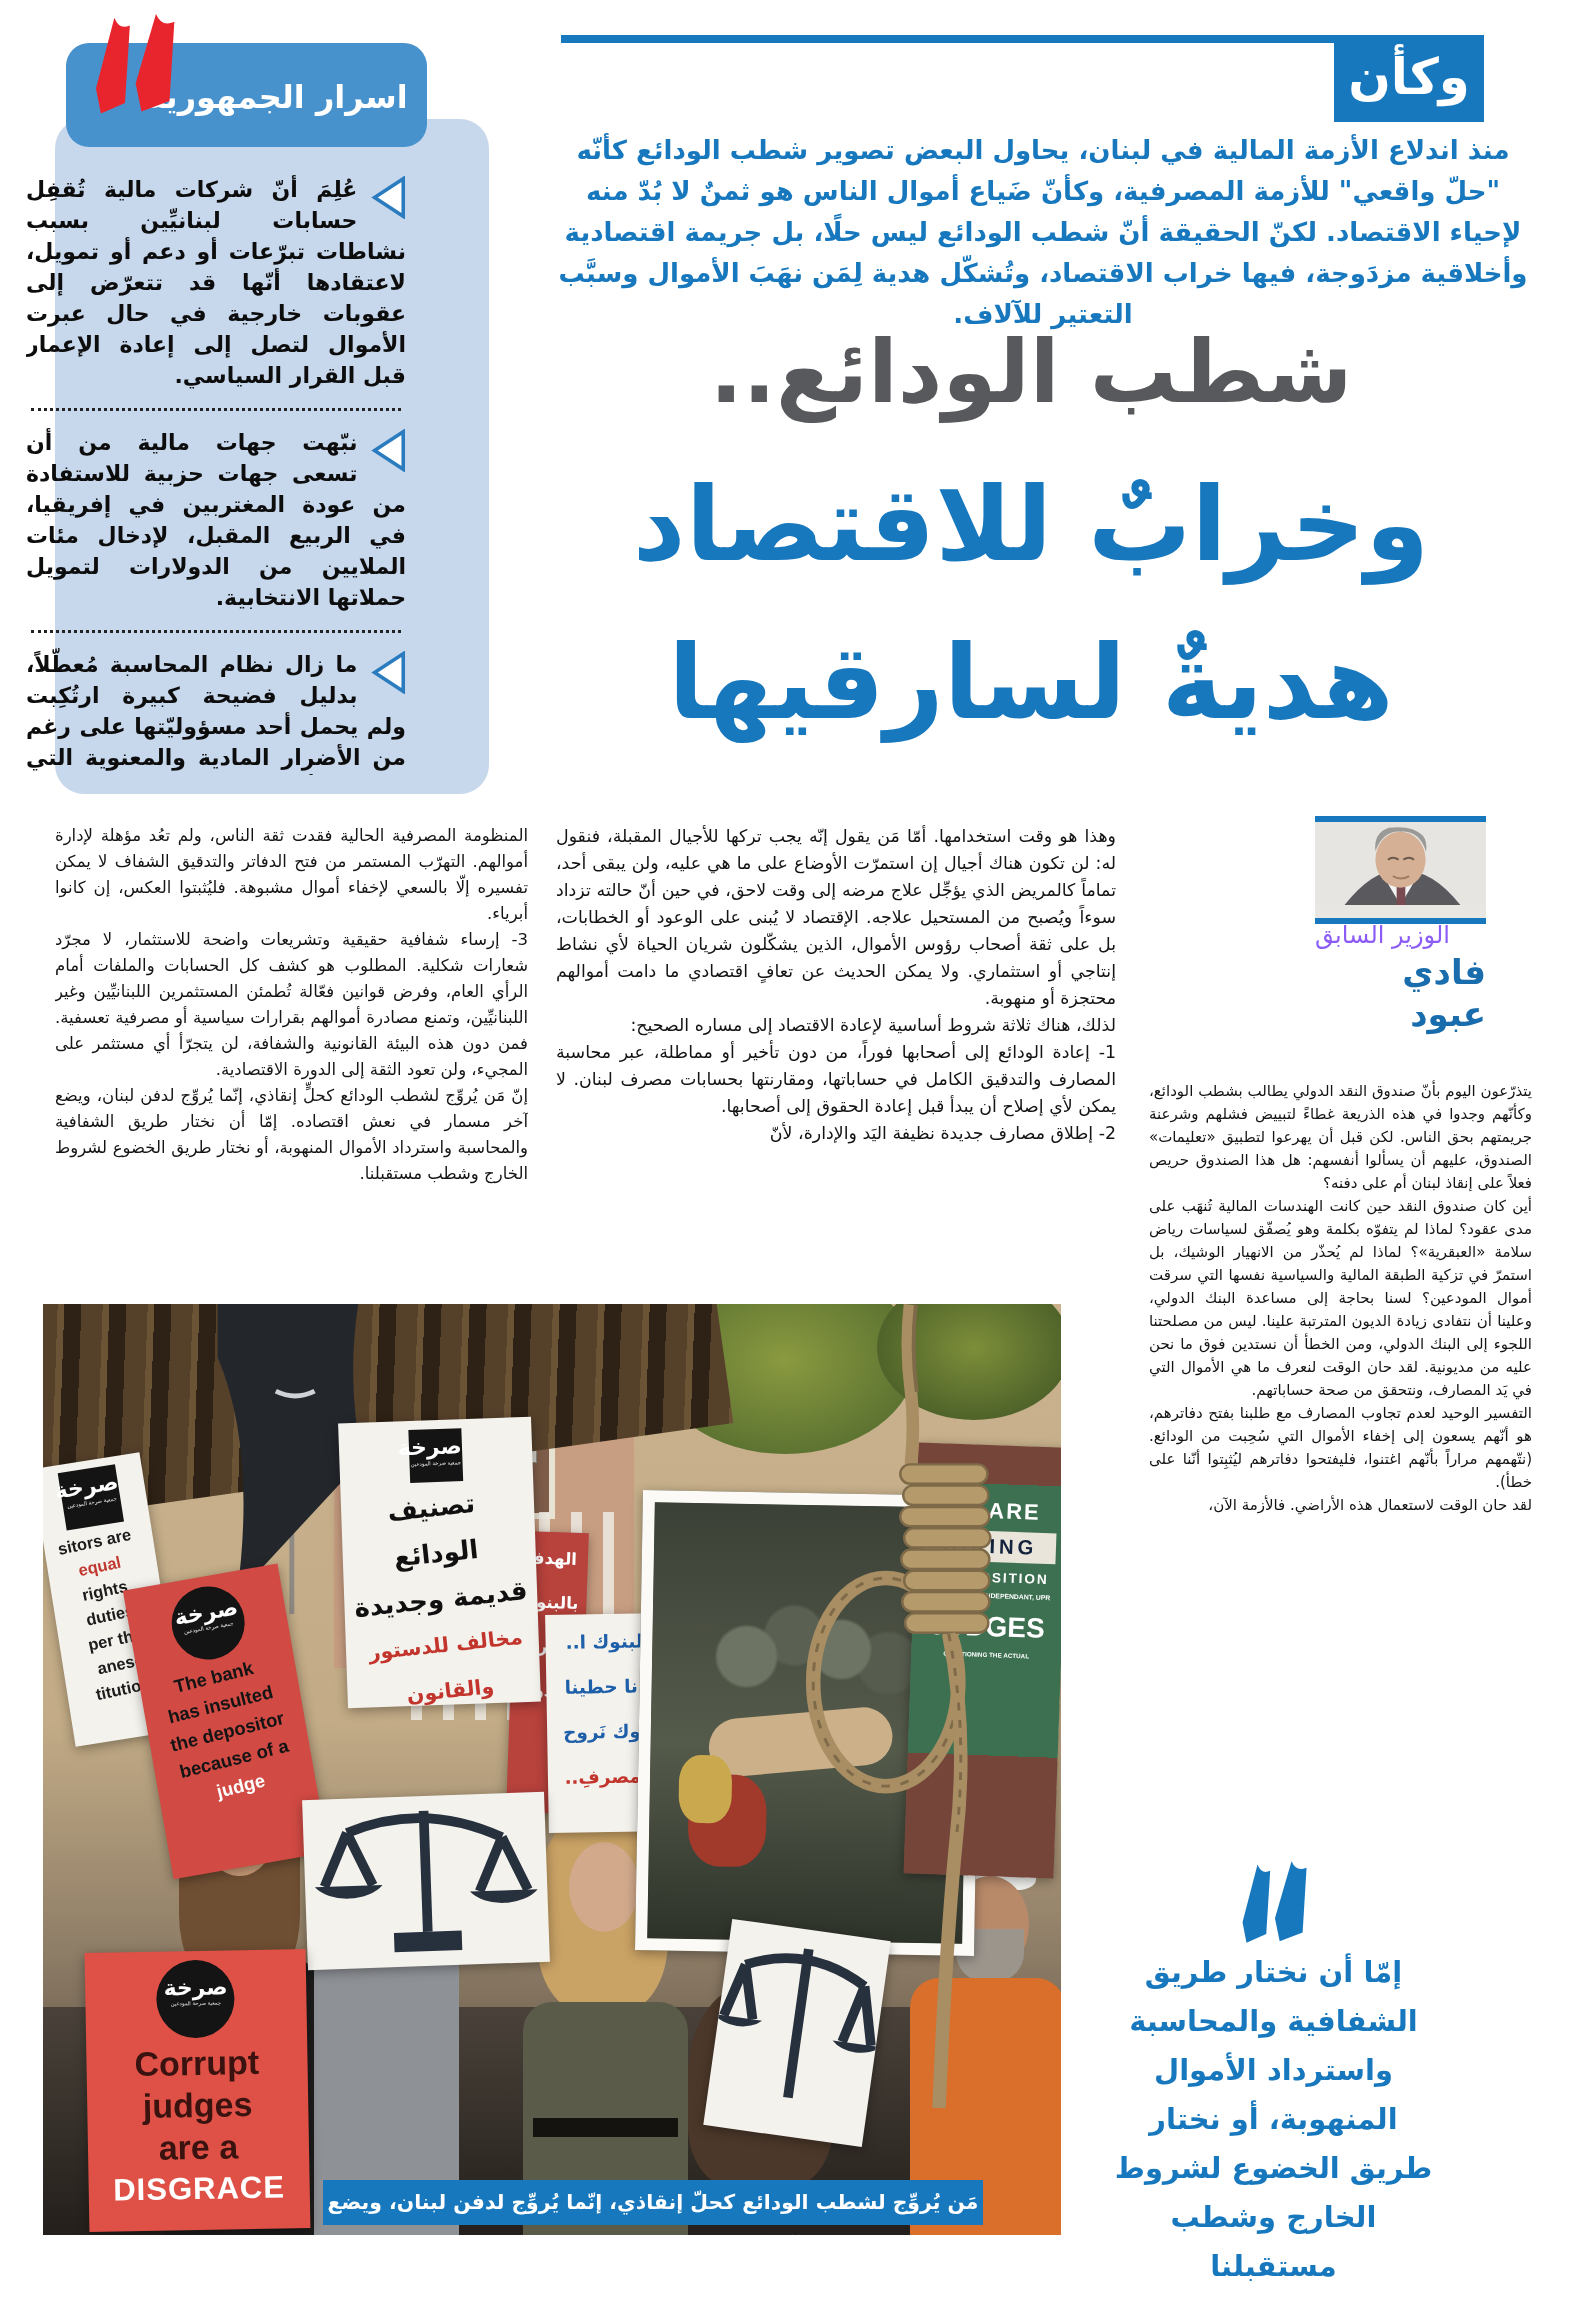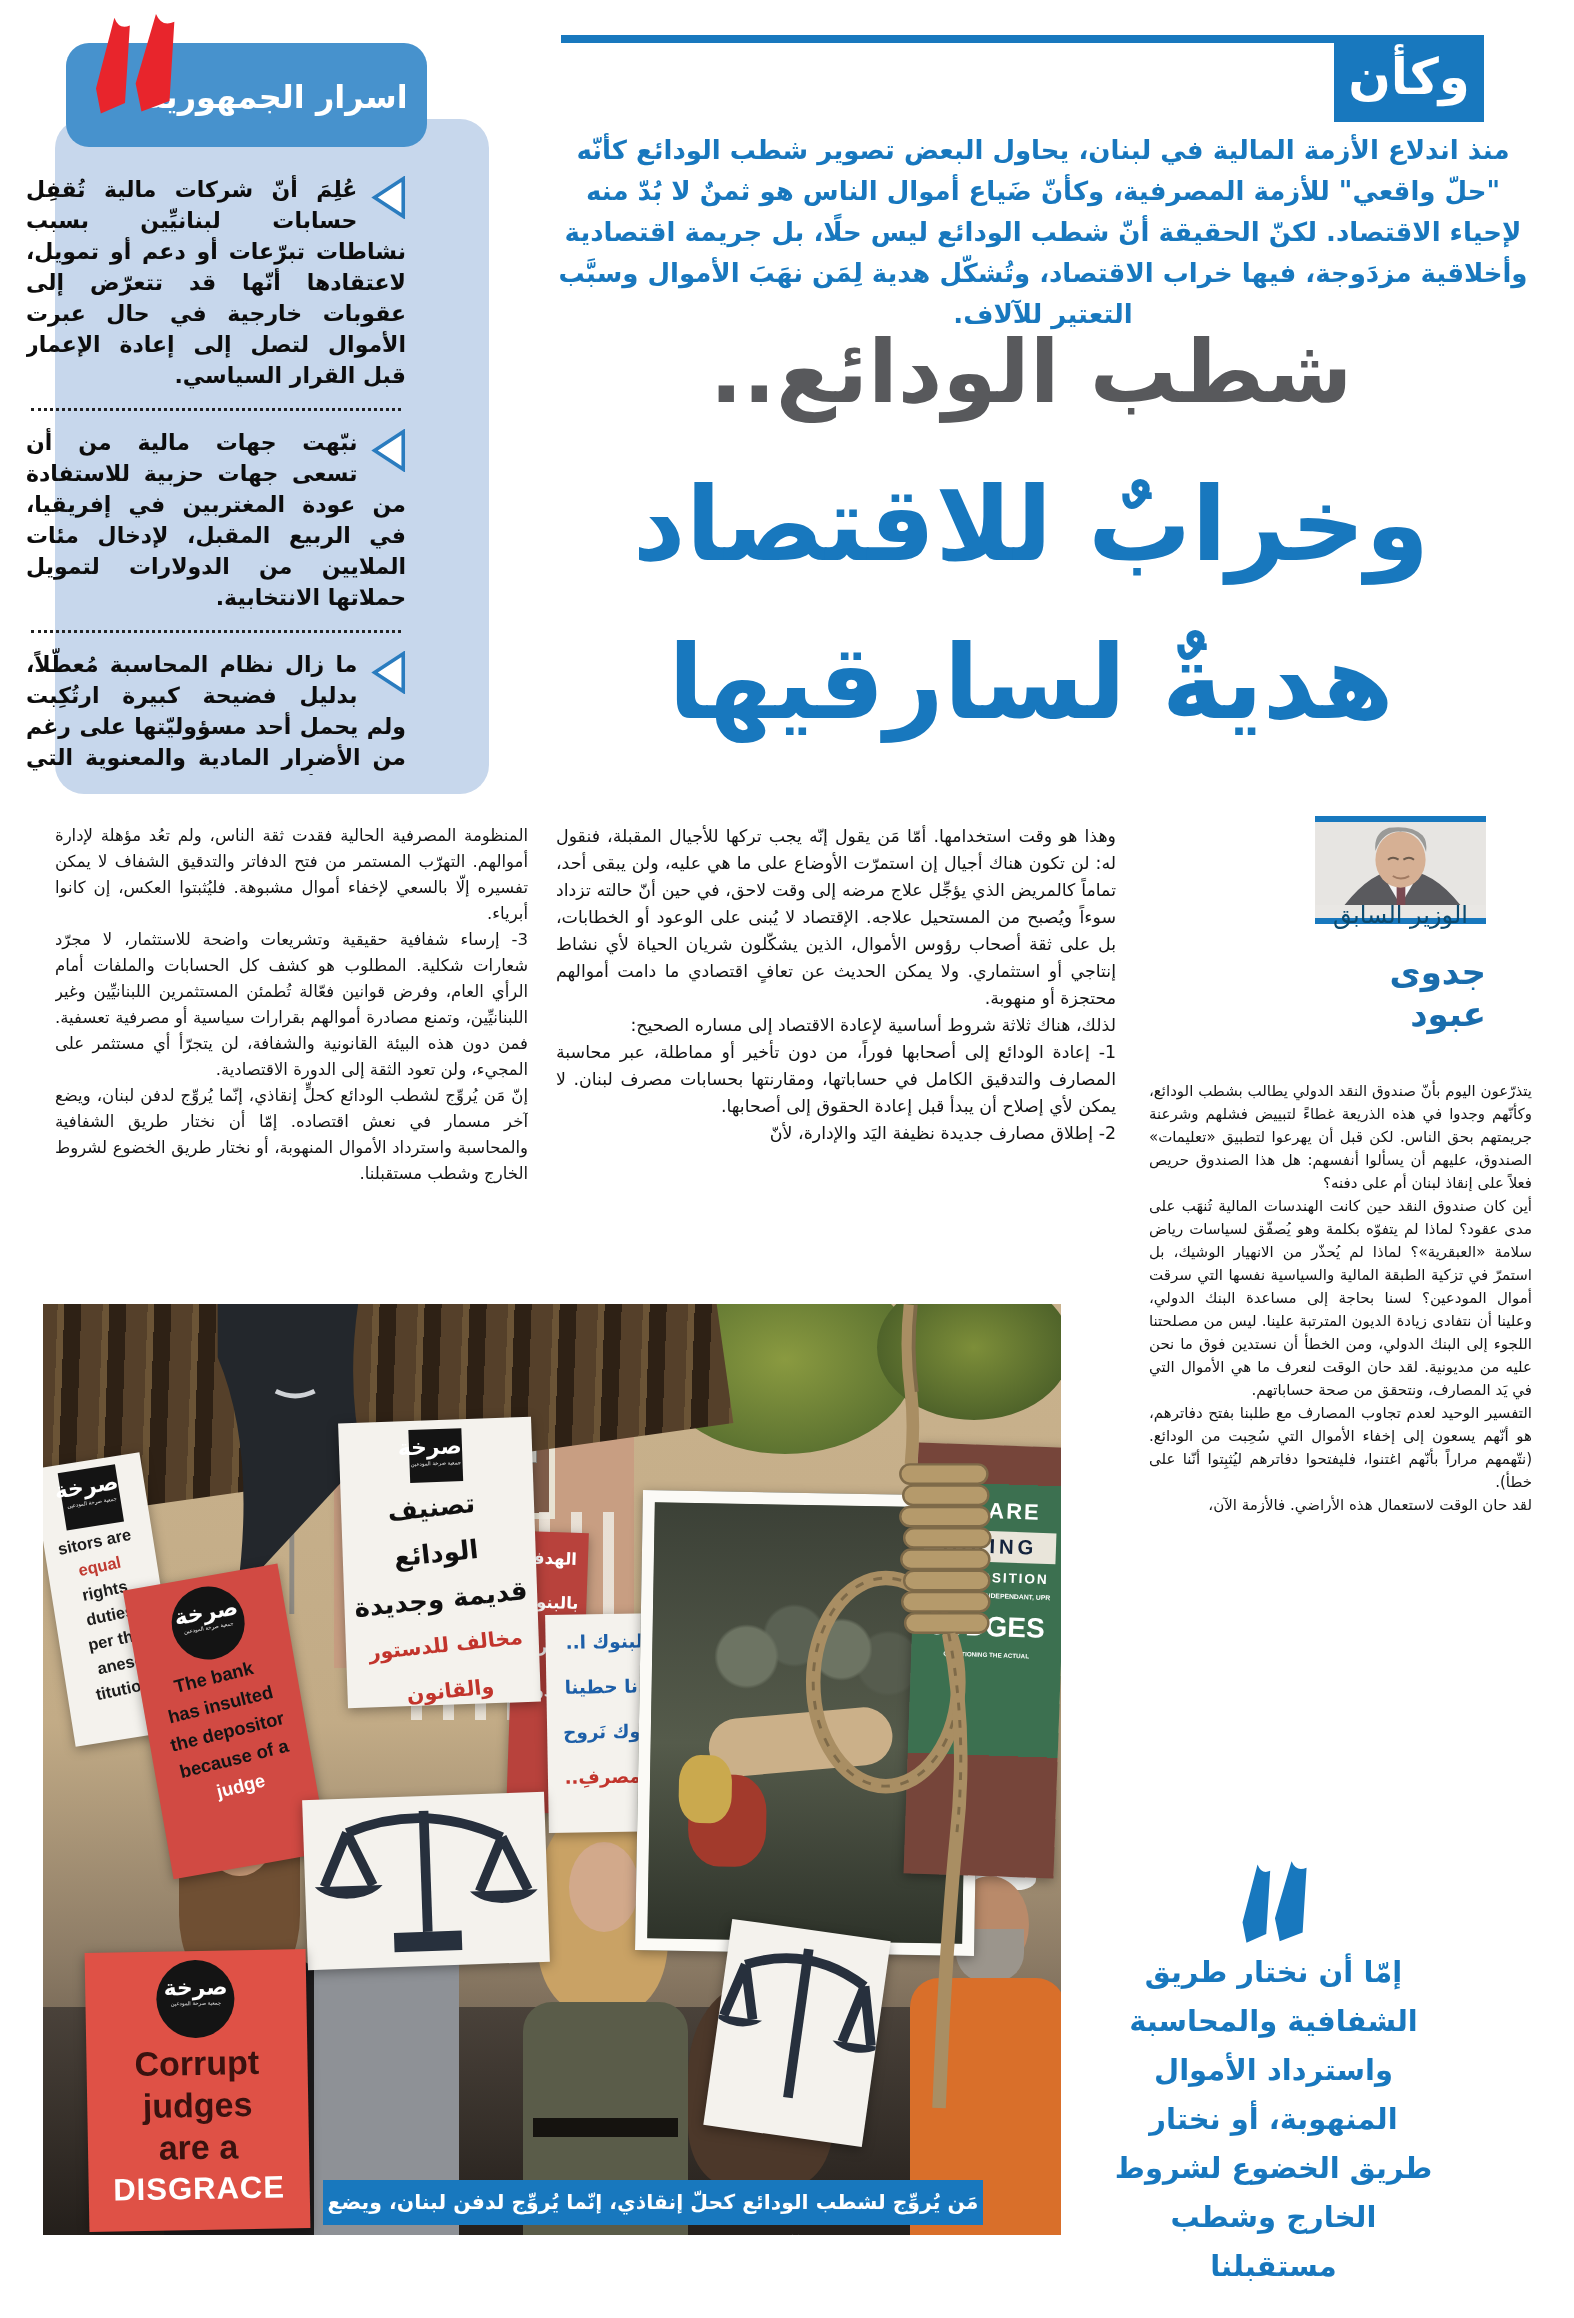--- a/index.html
+++ b/index.html
@@ -28,22 +28,22 @@
   
   .intro{position:absolute;left:557px;top:130px;width:974px;color:#1878be;font-size:26px;
          font-weight:bold;line-height:41px;text-align:center;}
   .headline{position:absolute;left:533px;top:300px;width:998px;text-align:center;}
   .headline .kicker{color:#58595c;font-size:87px;font-weight:bold;line-height:145px;}
   .headline .main{color:#1878be;font-size:103px;font-weight:bold;line-height:158px;}
 
   
   .portrait{position:absolute;left:1316px;top:816px;width:171px;height:96px;
             border-top:6.3px solid #1878be;border-bottom:6.3px solid #1878be;background:#e9e7e4;overflow:hidden;}
-  .author-role{position:absolute;left:1316px;top:900px;width:171px;text-align:center;
-               color:#0c4a6e;font-size:24px;line-height:30px;}
+  .author-role{position:absolute;left:1316px;top:920px;width:171px;text-align:left;
+               color:#8b5cf6;font-size:24px;line-height:30px;}
   .author-name{position:absolute;left:1316px;top:951px;width:171px;text-align:right;
                color:#1a6dad;font-size:34px;font-weight:bold;line-height:42px;}
 
   
   .col{position:absolute;color:#141414;text-align:justify;overflow:hidden;}
   .col p{margin:0;}
   .col-right{left:1150px;top:1080px;width:383px;height:756px;font-size:15px;line-height:23px;}
   .col-middle{left:557px;top:823px;width:560px;height:468px;font-size:17.4px;line-height:27px;}
   .col-left{left:56px;top:823px;width:473px;height:468px;font-size:16.5px;line-height:26px;}
 
@@ -120,21 +120,21 @@
       <path d="M60 172 Q120 96 176 100 Q240 96 300 172 Z" fill="#5a5a5e"></path>
       <path d="M150 128 L176 172 L202 128 Z" fill="#f4f4f4"></path>
       <rect x="168" y="130" width="18" height="42" fill="#7a4a52"></rect>
       <ellipse cx="176" cy="78" rx="52" ry="58" fill="#d6b094"></ellipse>
       <path d="M124 60 Q140 18 176 20 Q216 18 229 62 Q232 40 222 28 Q200 6 152 12 Q120 22 124 60 Z" fill="#9a9a98"></path>
       <path d="M150 78 q10 -8 22 0 M204 78 q-10 -8 -22 0" stroke="#6b5a4c" fill="none" stroke-width="4"></path>
       <path d="M160 112 q16 10 34 0" stroke="#a07a62" fill="none" stroke-width="4"></path>
     </svg>
   </div>
   <div class="author-role">الوزير السابق</div>
-  <div class="author-name">جدوى عبود</div>
+  <div class="author-name">فادي عبود</div>
 
   <div class="col col-right">
     <p>يتذرّعون اليوم بأنّ صندوق النقد الدولي يطالب بشطب الودائع، وكأنّهم وجدوا في هذه الذريعة غطاءً لتبييض فشلهم وشرعنة جريمتهم بحق الناس. لكن قبل أن يهرعوا لتطبيق «تعليمات» الصندوق، عليهم أن يسألوا أنفسهم: هل هذا الصندوق حريص فعلاً على إنقاذ لبنان أم على دفنه؟</p>
     <p>أين كان صندوق النقد حين كانت الهندسات المالية تُنهَب على مدى عقود؟ لماذا لم يتفوّه بكلمة وهو يُصفّق لسياسات رياض سلامة «العبقرية»؟ لماذا لم يُحذّر من الانهيار الوشيك، بل استمرّ في تزكية الطبقة المالية والسياسية نفسها التي سرقت أموال المودعين؟ لسنا بحاجة إلى مساعدة البنك الدولي، وعلينا أن نتفادى زيادة الديون المترتبة علينا. ليس من مصلحتنا اللجوء إلى البنك الدولي، ومن الخطأ أن نستدين فوق ما نحن عليه من مديونية. لقد حان الوقت لنعرف ما هي الأموال التي في يَد المصارف، ونتحقق من صحة حساباتهم.</p>
     <p>التفسير الوحيد لعدم تجاوب المصارف مع طلبنا بفتح دفاترهم، هو أنّهم يسعون إلى إخفاء الأموال التي سُحِبت من الودائع. (نتّهمهم مراراً بأنّهم اغتنوا، فليفتحوا دفاترهم ليُثبِتوا أنّنا على خطأ).</p>
     <p>لقد حان الوقت لاستعمال هذه الأراضي. فالأزمة الآن،</p>
   </div>
   <div class="col col-middle">
     <p>وهذا هو وقت استخدامها. أمّا مَن يقول إنّه يجب تركها للأجيال المقبلة، فنقول له: لن تكون هناك أجيال إن استمرّت الأوضاع على ما هي عليه، ولن يبقى أحد، تماماً كالمريض الذي يؤجِّل علاج مرضه إلى وقت لاحق، في حين أنّ حالته تزداد سوءاً ويُصبح من المستحيل علاجه. الإقتصاد لا يُبنى على الوعود أو الخطابات، بل على ثقة أصحاب رؤوس الأموال، الذين يشكّلون شريان الحياة لأي نشاط إنتاجي أو استثماري. ولا يمكن الحديث عن تعافٍ اقتصادي ما دامت أموالهم محتجزة أو منهوبة.</p>
     <p>لذلك، هناك ثلاثة شروط أساسية لإعادة الاقتصاد إلى مساره الصحيح:</p>

